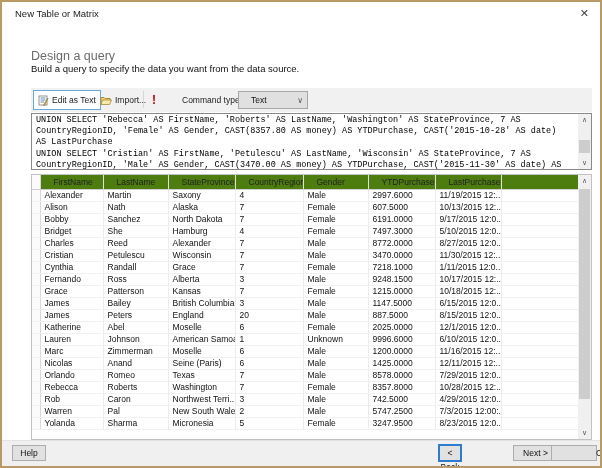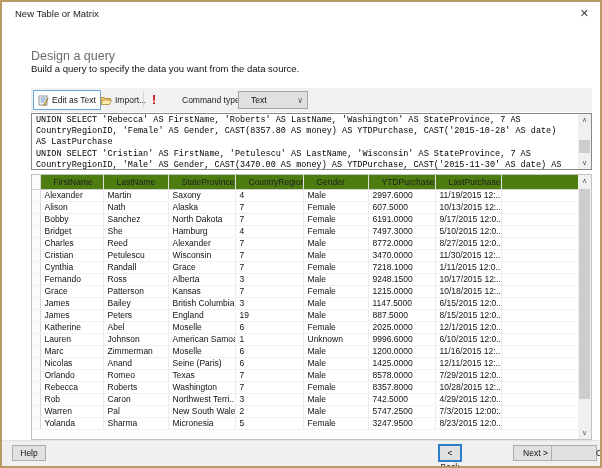--- a/index.html
+++ b/index.html
@@ -253,21 +253,21 @@
             <td>Male</td>
             <td>1147.5000</td>
             <td>6/15/2015 12:0...</td>
             <td class="filler"></td>
           </tr>
           <tr>
             <td class="rowhdr"></td>
             <td>James</td>
             <td>Peters</td>
             <td>England</td>
-            <td>19</td>
+            <td>20</td>
             <td>Male</td>
             <td>887.5000</td>
             <td>8/15/2015 12:0...</td>
             <td class="filler"></td>
           </tr>
           <tr>
             <td class="rowhdr"></td>
             <td>Katherine</td>
             <td>Abel</td>
             <td>Moselle</td>

